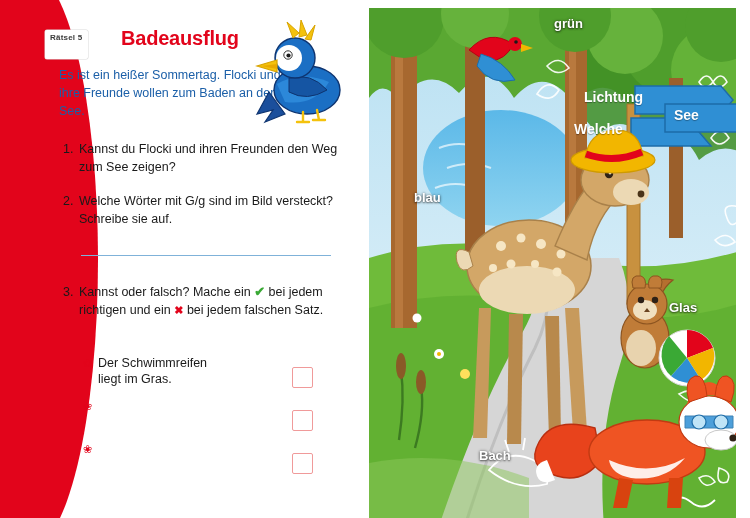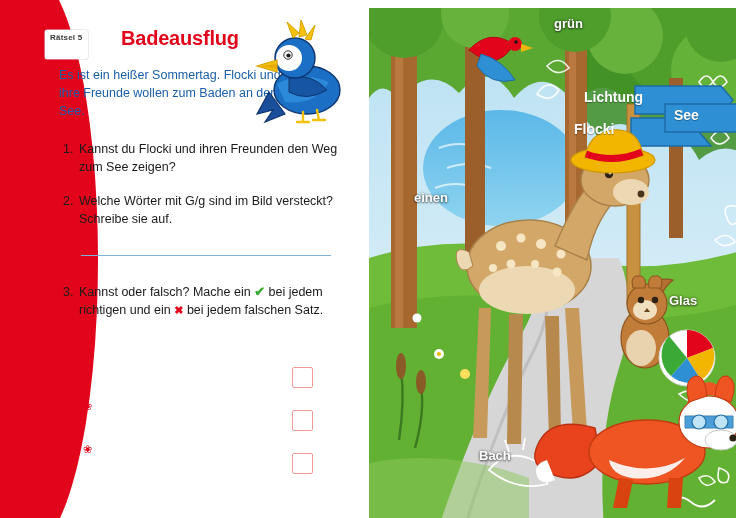--- a/index.html
+++ b/index.html
@@ -236,20 +236,24 @@
         <span>bei jedem richtigen und ein</span>
         <span class="cross-red">✖</span>
         <span>bei jedem falschen Satz.</span>
       </span>
     </div>
 
     <div class="statements">
 
       <div class="stmt">
         <span class="flower-icon">❀</span>
+        <span class="stmt-text">
+          <span>Der Schwimmreifen</span><br>
+          <span>liegt im Gras.</span>
+        </span>
         <span class="checkbox"></span>
       </div>
 
       <div class="stmt">
         <span class="flower-icon">❀</span>
         <span class="checkbox"></span>
       </div>
 
       <div class="stmt">
         <span class="flower-icon">❀</span>
@@ -475,22 +479,22 @@
         <circle cx="147" cy="34" r="1.8" fill="#1a1a1a"></circle>
       </g>
 
       <g stroke="#ffffff" stroke-width="1.6" fill="none" opacity=".9">
         <path d="M168 86 q10 -16 22 -4 q-8 14 -22 4 z"></path>
         <path d="M200 60 q-10 -14 -22 -2 q10 12 22 2 z"></path>
       </g>
     </svg>
 
     <span class="pic-label" style="left:185px; top:8px;">grün</span>
-    <span class="pic-label" style="left:45px;  top:182px;">einen</span>
-    <span class="pic-label" style="left:300px; top:285px;">Glas</span>
+    <span class="pic-label" style="left:45px;  top:182px;">blau</span>
+    <span class="pic-label" style="left:300px; top:292px;">Glas</span>
     <span class="pic-label" style="left:110px; top:440px;">Bach</span>
 
     <span class="sign-label" style="left:215px; top:81px;">Lichtung</span>
-    <span class="sign-label" style="left:205px; top:113px;">Flocki</span>
+    <span class="sign-label" style="left:205px; top:113px;">Welche</span>
     <span class="sign-label" style="left:305px; top:99px;">See</span>
   </div>
 
 </div>
 
 </body></html>

